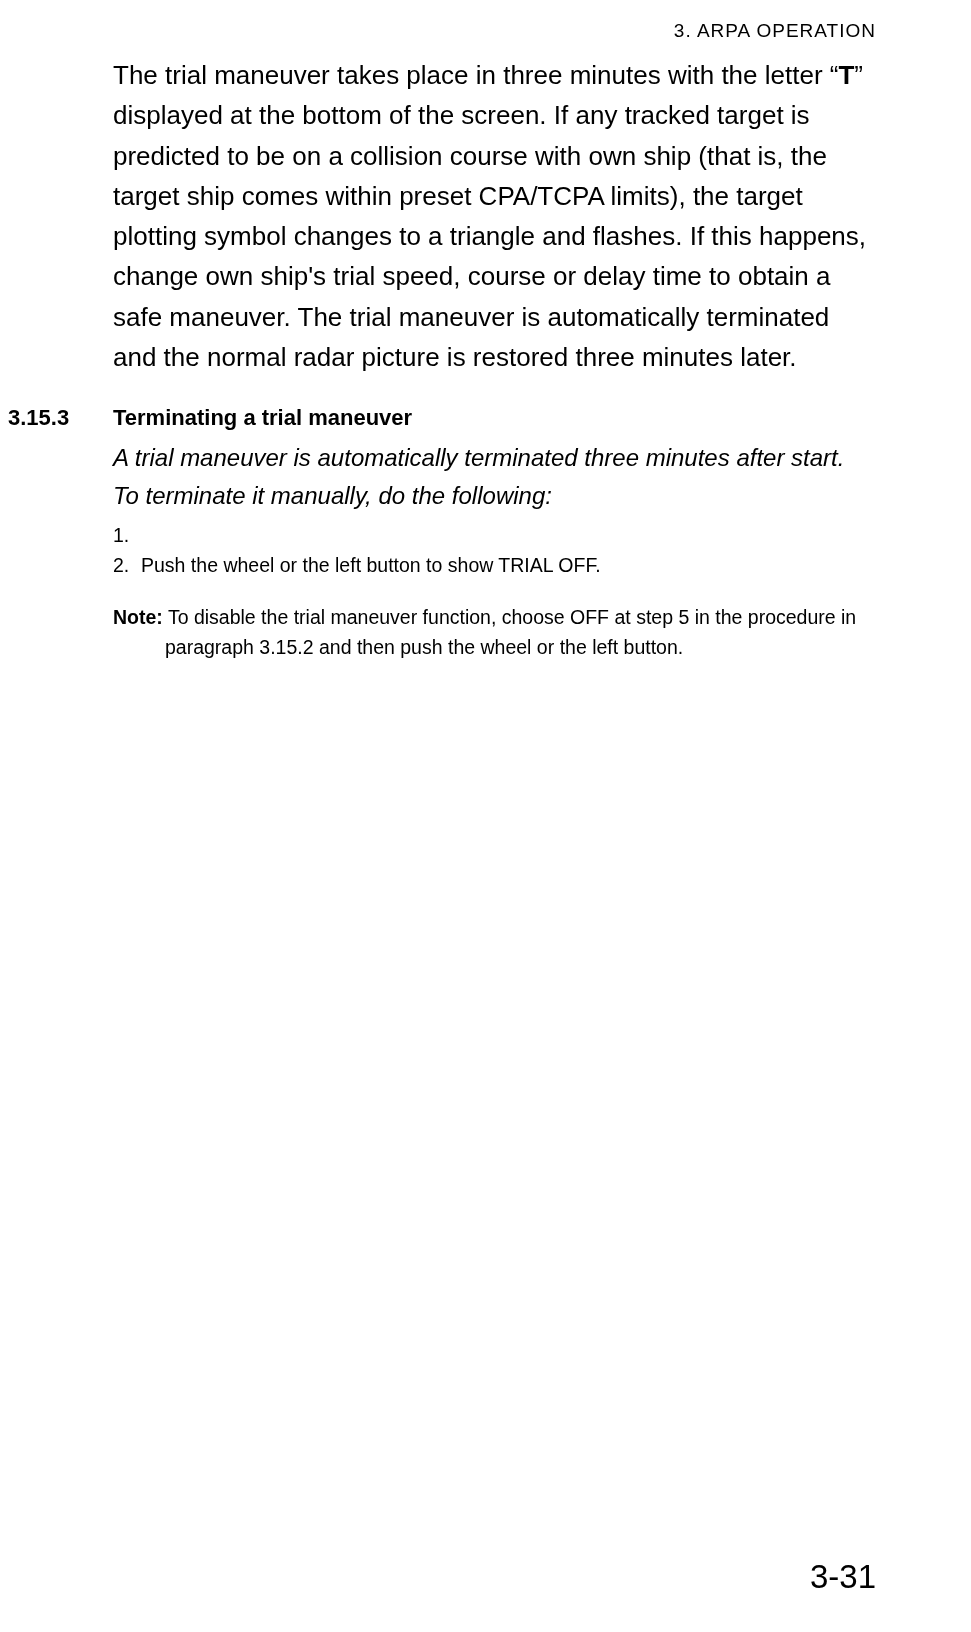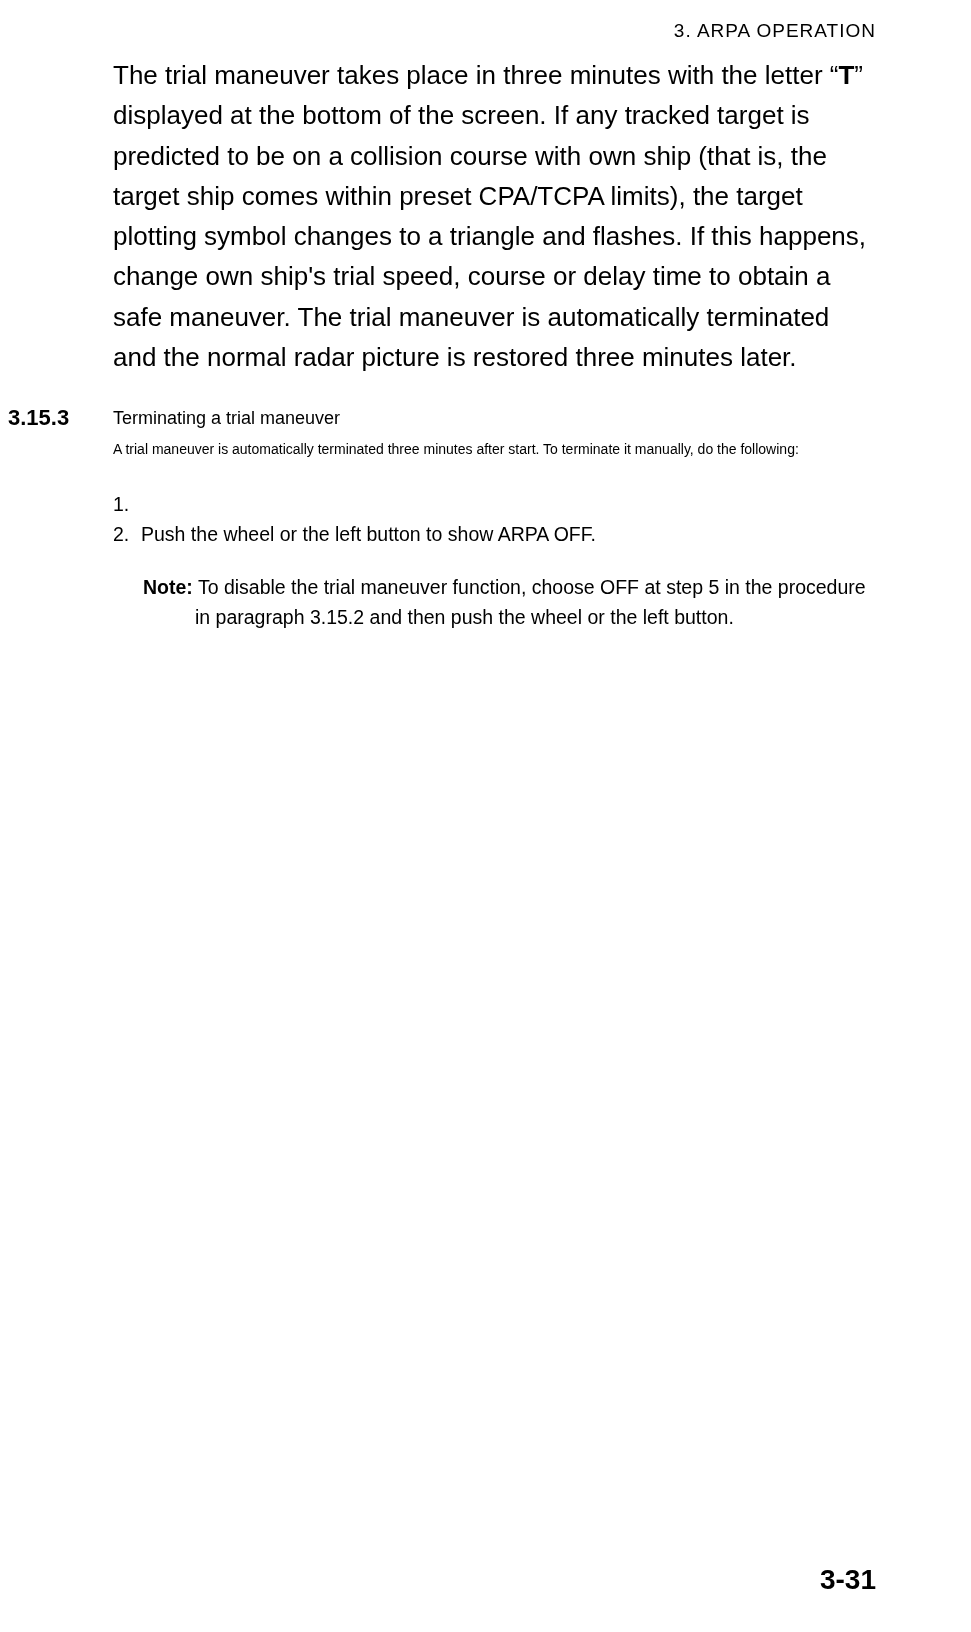--- a/index.html
+++ b/index.html
@@ -54,59 +54,59 @@
       margin-left: -105px;
       margin-bottom: 8px;
     }
     .section-num {
       font-size: 22px;
       font-weight: bold;
       width: 105px;
       flex-shrink: 0;
     }
     .section-title {
-      font-size: 18px;
-      font-weight: normal;
+      font-size: 22px;
+      font-weight: bold;
     }
     .section-body {
-      font-size: 14px;
+      font-size: 24px;
       line-height: 1.55;
-      margin-bottom: 28px;
+      margin-bottom: 6px;
+      font-style: italic;
     }
     .numbered-list {
       font-size: 19.5px;
       line-height: 1.55;
       margin-bottom: 22px;
     }
     .numbered-item {
       display: flex;
     }
     .numbered-item .num {
       width: 28px;
       flex-shrink: 0;
     }
     .note-block {
       font-size: 19.5px;
       line-height: 1.55;
       padding-left: 52px;
       text-indent: -52px;
-      margin-left: 30px;
     }
     .note-label {
       font-weight: bold;
     }
     .bold-t {
       font-weight: bold;
     }
     .page-number {
       position: absolute;
       bottom: 36px;
       right: 95px;
-      font-size: 28px;
-      font-weight: bold;
+      font-size: 33px;
+      font-weight: normal;
     }
   </style>
 </head>
 <body>
 
 <div class="page-header">3.  ARPA  OPERATION</div>
 
 <div class="content">
 
 
@@ -120,21 +120,21 @@
   </div>
 
   <div class="section-body">A trial maneuver is automatically terminated three minutes after start. To terminate it manually, do the following:</div>
 
   <div class="numbered-list">
     <div class="numbered-item">
       <span class="num">1.</span>
     </div>
     <div class="numbered-item">
       <span class="num">2.</span>
-      <span>Push the wheel or the left button to show ARPA OFF.</span>
+      <span>Push the wheel or the left button to show TRIAL OFF.</span>
     </div>
   </div>
 
   <div class="note-block">
     <span class="note-label">Note:</span><span> To disable the trial maneuver function, choose OFF at step 5 in the procedure in paragraph 3.15.2 and then push the wheel or the left button.</span>
   </div>
 
 </div>
 
 <div class="page-number">3-31</div>

